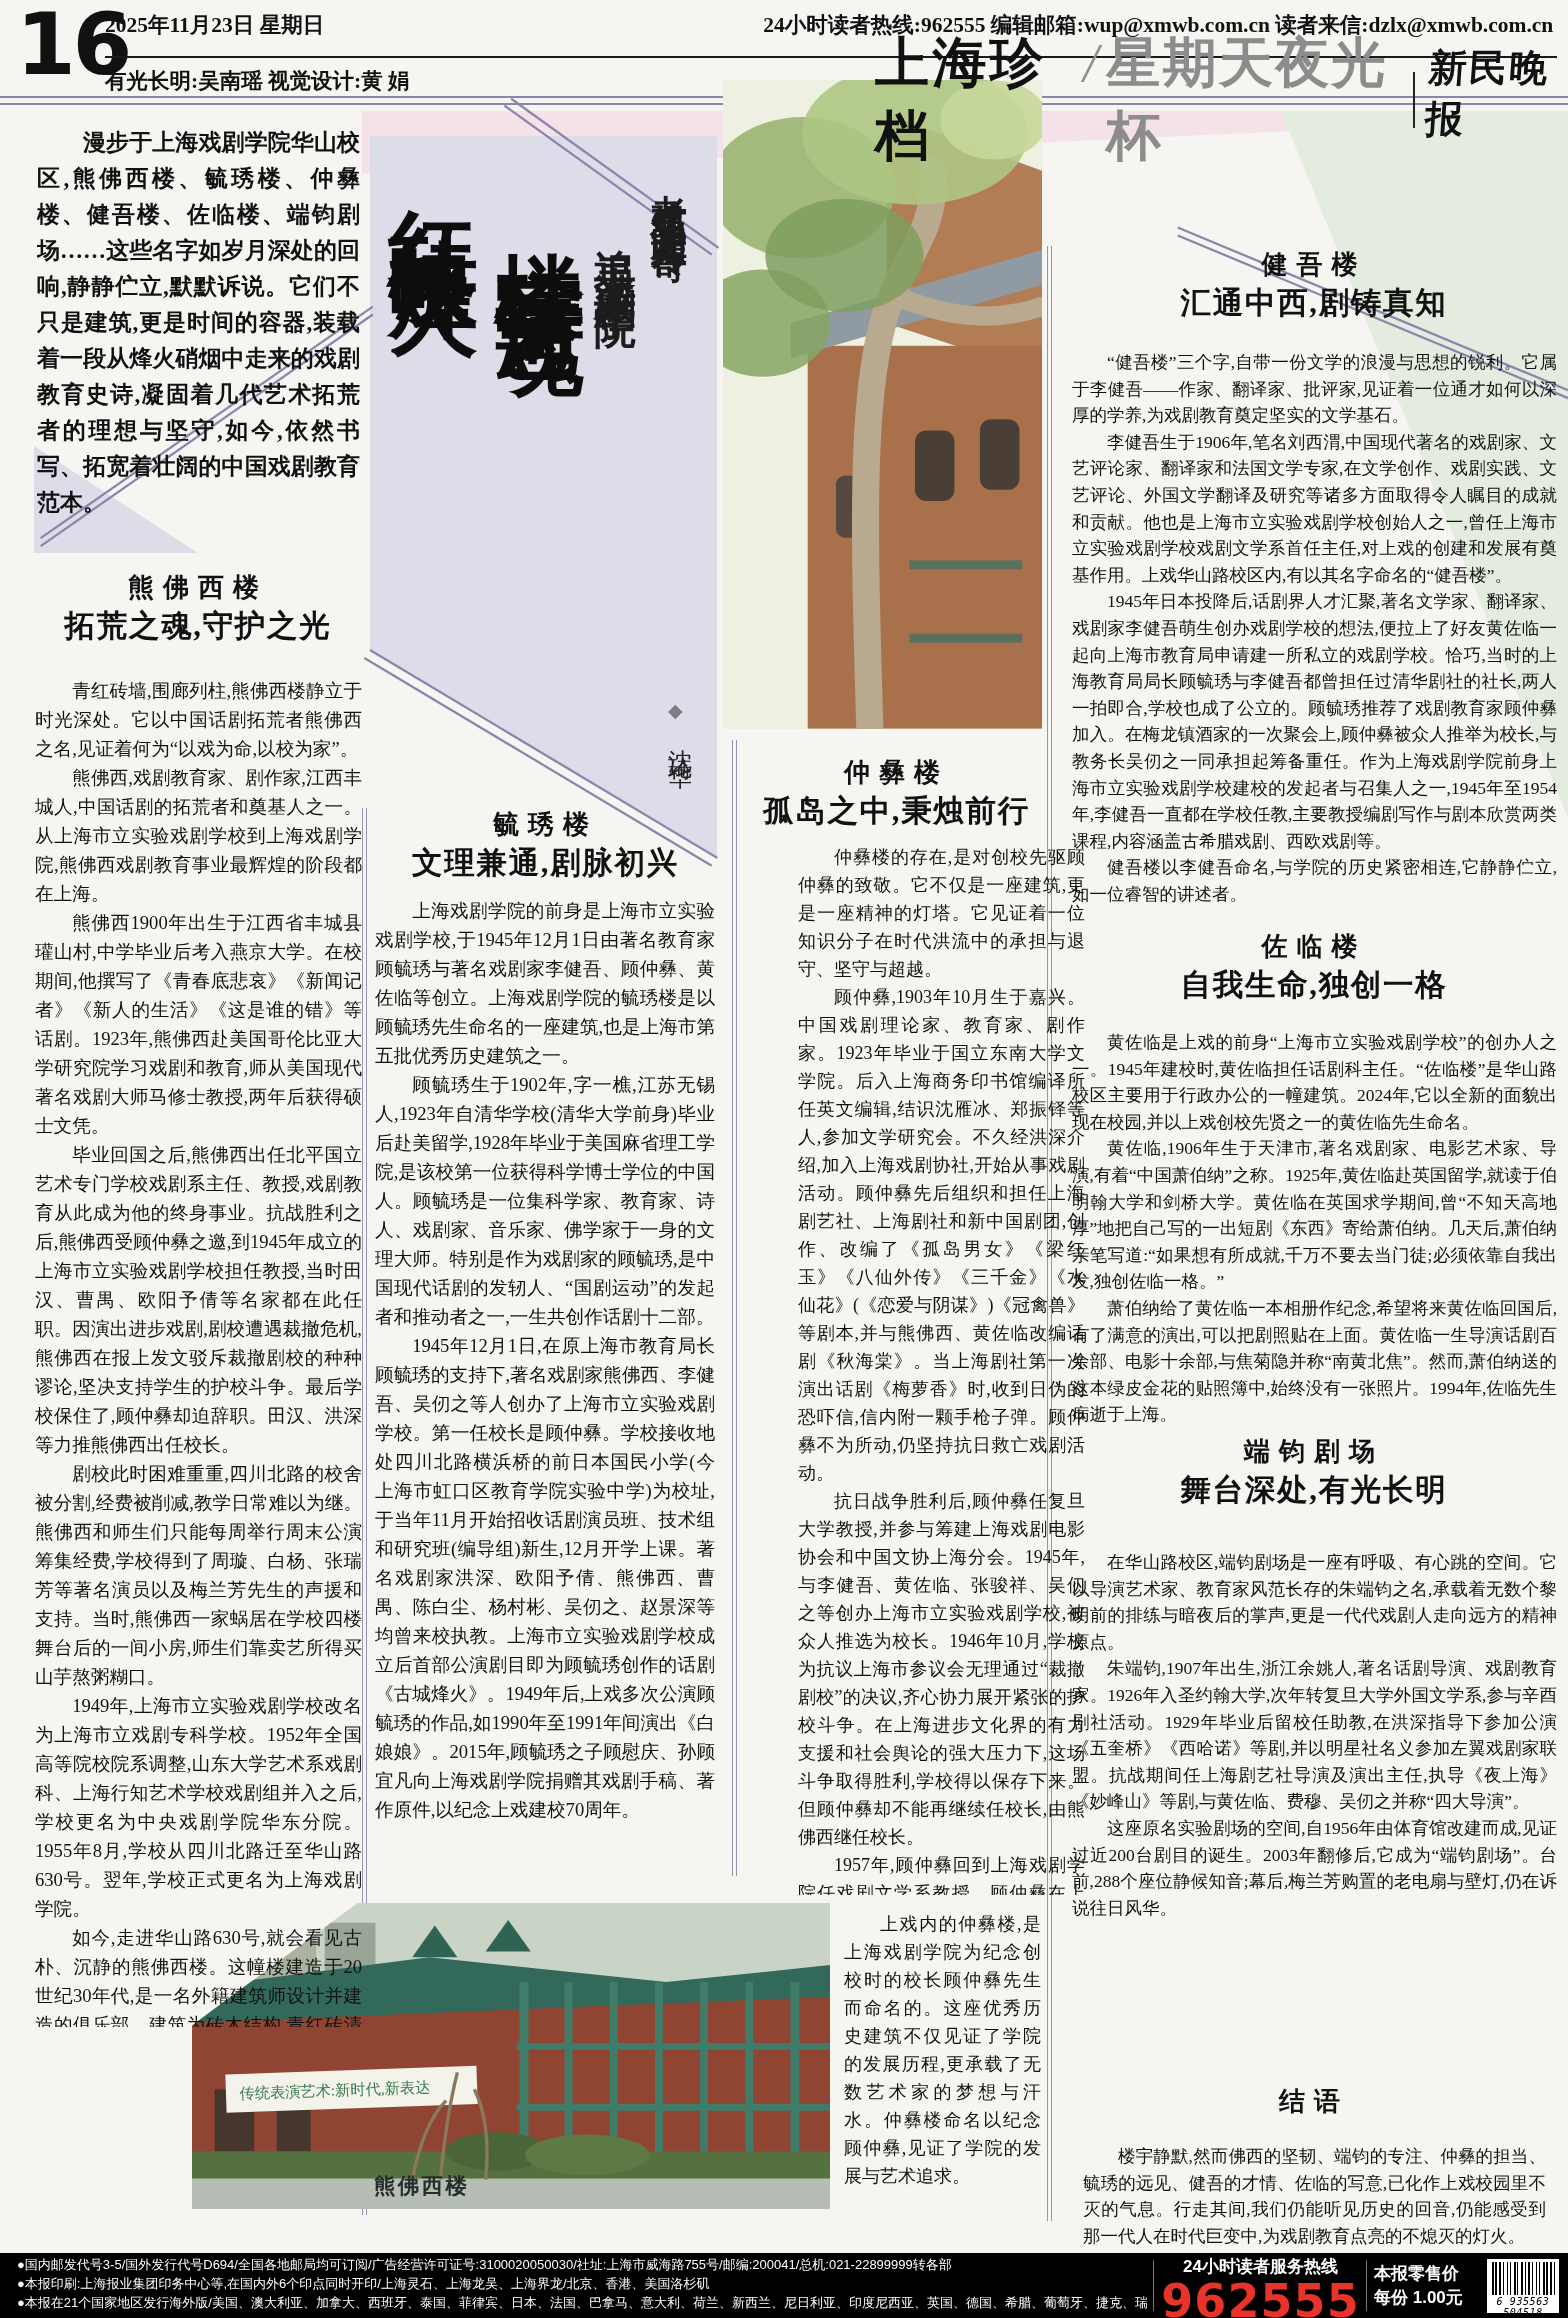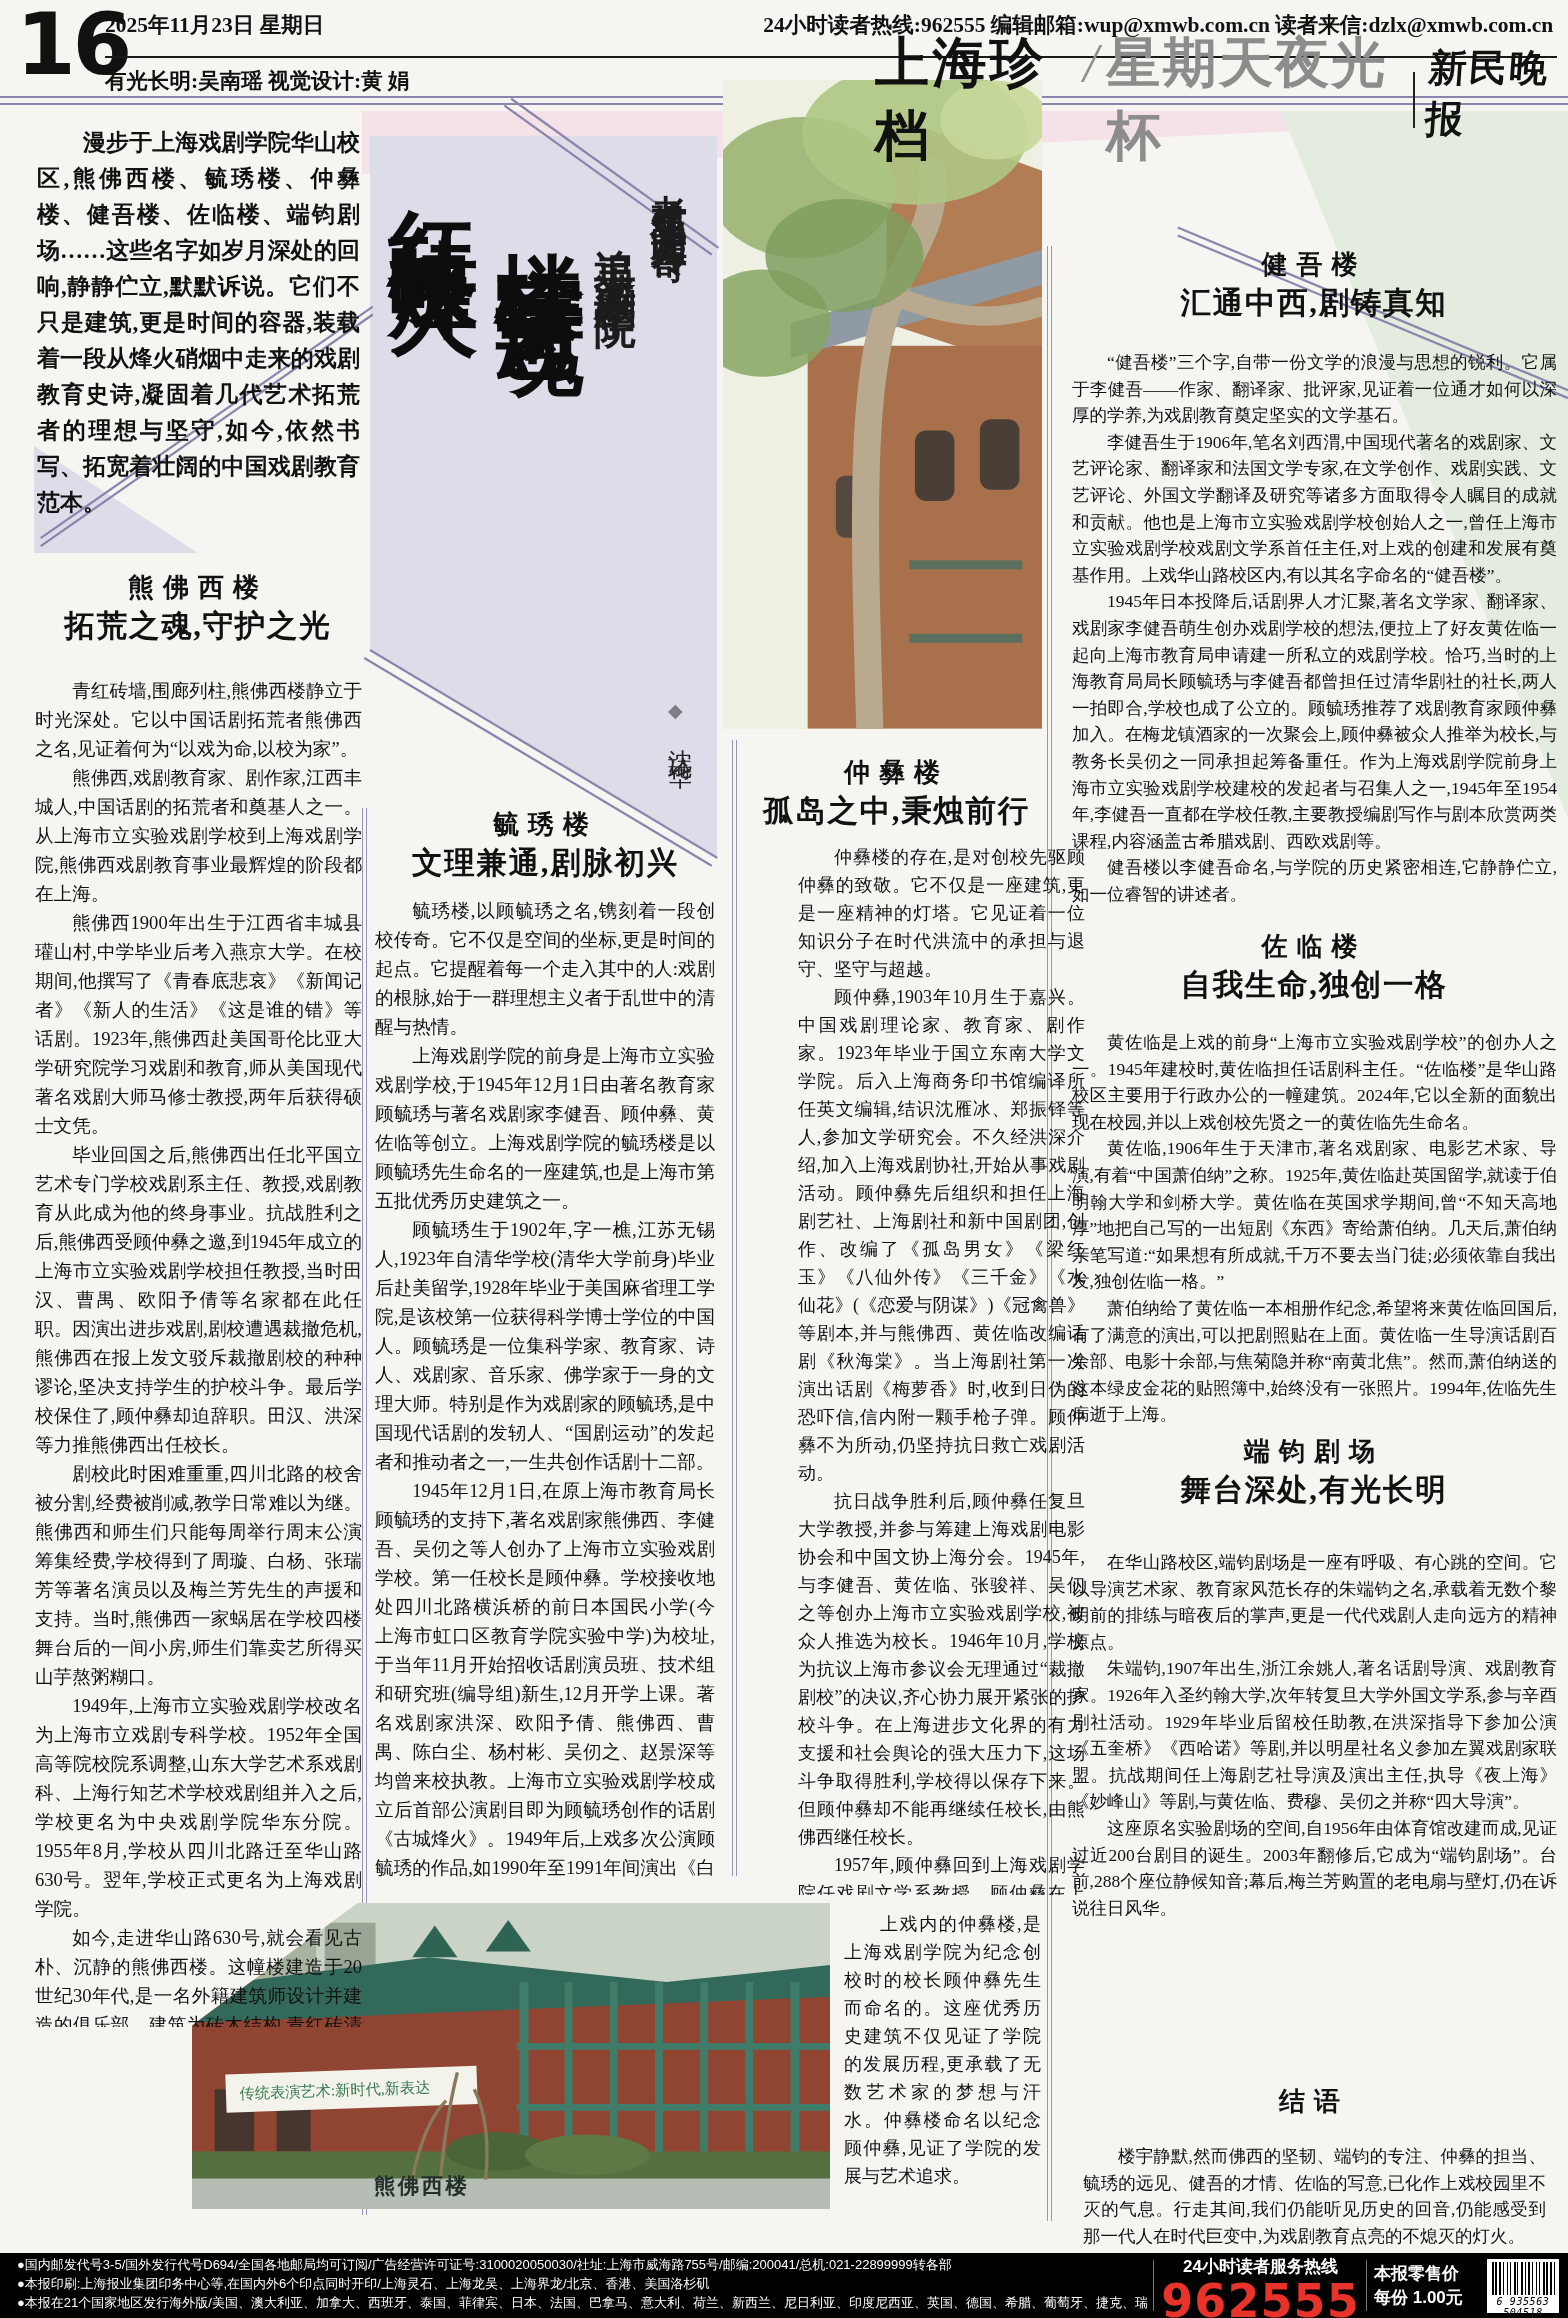--- a/index.html
+++ b/index.html
@@ -137,21 +137,20 @@
     <p>剧校此时困难重重,四川北路的校舍被分割,经费被削减,教学日常难以为继。熊佛西和师生们只能每周举行周末公演筹集经费,学校得到了周璇、白杨、张瑞芳等著名演员以及梅兰芳先生的声援和支持。当时,熊佛西一家蜗居在学校四楼舞台后的一间小房,师生们靠卖艺所得买山芋熬粥糊口。</p>
     <p>1949年,上海市立实验戏剧学校改名为上海市立戏剧专科学校。1952年全国高等院校院系调整,山东大学艺术系戏剧科、上海行知艺术学校戏剧组并入之后,学校更名为中央戏剧学院华东分院。1955年8月,学校从四川北路迁至华山路630号。翌年,学校正式更名为上海戏剧学院。</p>
     <p>如今,走进华山路630号,就会看见古朴、沉静的熊佛西楼。这幢楼建造于20世纪30年代,是一名外籍建筑师设计并建造的俱乐部。建筑为砖木结构,青红砖清水外墙,平缓的四坡屋顶,开敞的列柱围廊和建筑基座,具有典型的近代早期外廊式建筑特征。1945年后,回到上海的“中央电影公司二厂”迁来此地,并将这里的房舍改装后用作电影录音室,不少缺乏设备的制片公司常来此处借设备做影片的后期制作。</p>
   </div>
 
   <div class="abs art-head" style="left:373px;top:809px;width:345px;z-index:4;">
     <div class="b-name">毓琇楼</div>
     <div class="b-sub">文理兼通,剧脉初兴</div>
   </div>
   <div class="abs bt bt-a" style="left:375px;top:896px;width:340px;height:986px;z-index:4;">
-    <p>毓琇楼,以顾毓琇之名,镌刻着一段创校传奇。它不仅是空间的坐标,更是时间的起点。它提醒着每一个走入其中的人:戏剧的根脉,始于一群理想主义者于乱世中的清醒与热情。</p>
     <p>上海戏剧学院的前身是上海市立实验戏剧学校,于1945年12月1日由著名教育家顾毓琇与著名戏剧家李健吾、顾仲彝、黄佐临等创立。上海戏剧学院的毓琇楼是以顾毓琇先生命名的一座建筑,也是上海市第五批优秀历史建筑之一。</p>
     <p>顾毓琇生于1902年,字一樵,江苏无锡人,1923年自清华学校(清华大学前身)毕业后赴美留学,1928年毕业于美国麻省理工学院,是该校第一位获得科学博士学位的中国人。顾毓琇是一位集科学家、教育家、诗人、戏剧家、音乐家、佛学家于一身的文理大师。特别是作为戏剧家的顾毓琇,是中国现代话剧的发轫人、“国剧运动”的发起者和推动者之一,一生共创作话剧十二部。</p>
     <p>1945年12月1日,在原上海市教育局长顾毓琇的支持下,著名戏剧家熊佛西、李健吾、吴仞之等人创办了上海市立实验戏剧学校。第一任校长是顾仲彝。学校接收地处四川北路横浜桥的前日本国民小学(今上海市虹口区教育学院实验中学)为校址,于当年11月开始招收话剧演员班、技术组和研究班(编导组)新生,12月开学上课。著名戏剧家洪深、欧阳予倩、熊佛西、曹禺、陈白尘、杨村彬、吴仞之、赵景深等均曾来校执教。上海市立实验戏剧学校成立后首部公演剧目即为顾毓琇创作的话剧《古城烽火》。1949年后,上戏多次公演顾毓琇的作品,如1990年至1991年间演出《白娘娘》。2015年,顾毓琇之子顾慰庆、孙顾宜凡向上海戏剧学院捐赠其戏剧手稿、著作原件,以纪念上戏建校70周年。</p>
   </div>
 
   <div class="abs art-head" style="left:751px;top:757px;width:291px;z-index:4;">
     <div class="b-name">仲彝楼</div>
     <div class="b-sub">孤岛之中,秉烛前行</div>
   </div>
   <div class="abs bt bt-b" style="left:798px;top:843px;width:287px;height:1052px;z-index:4;">

